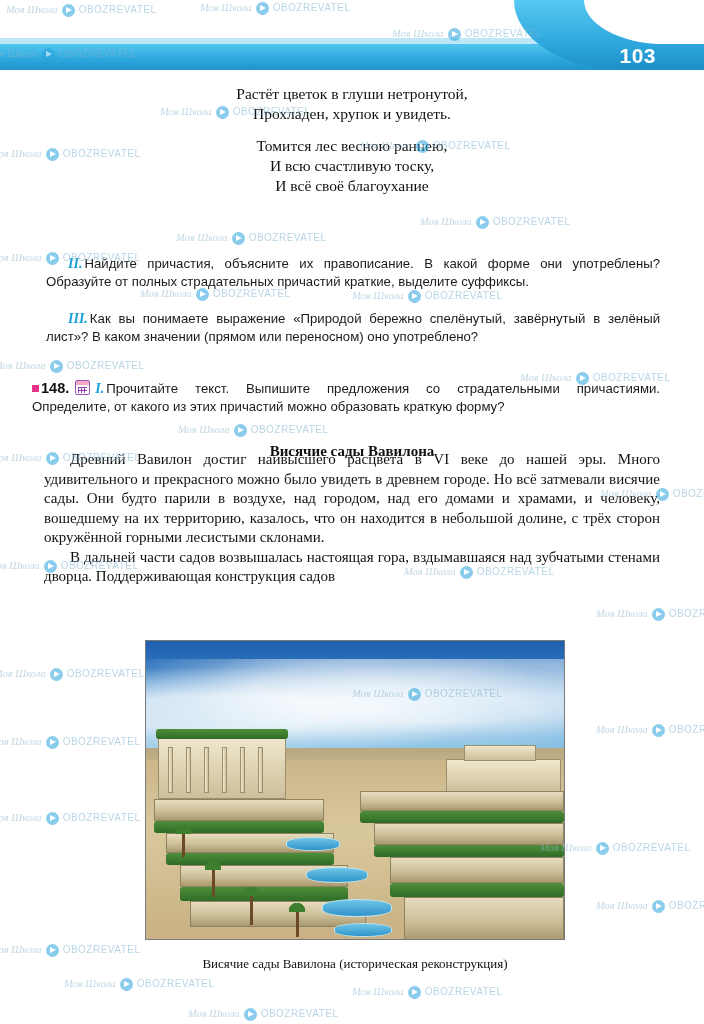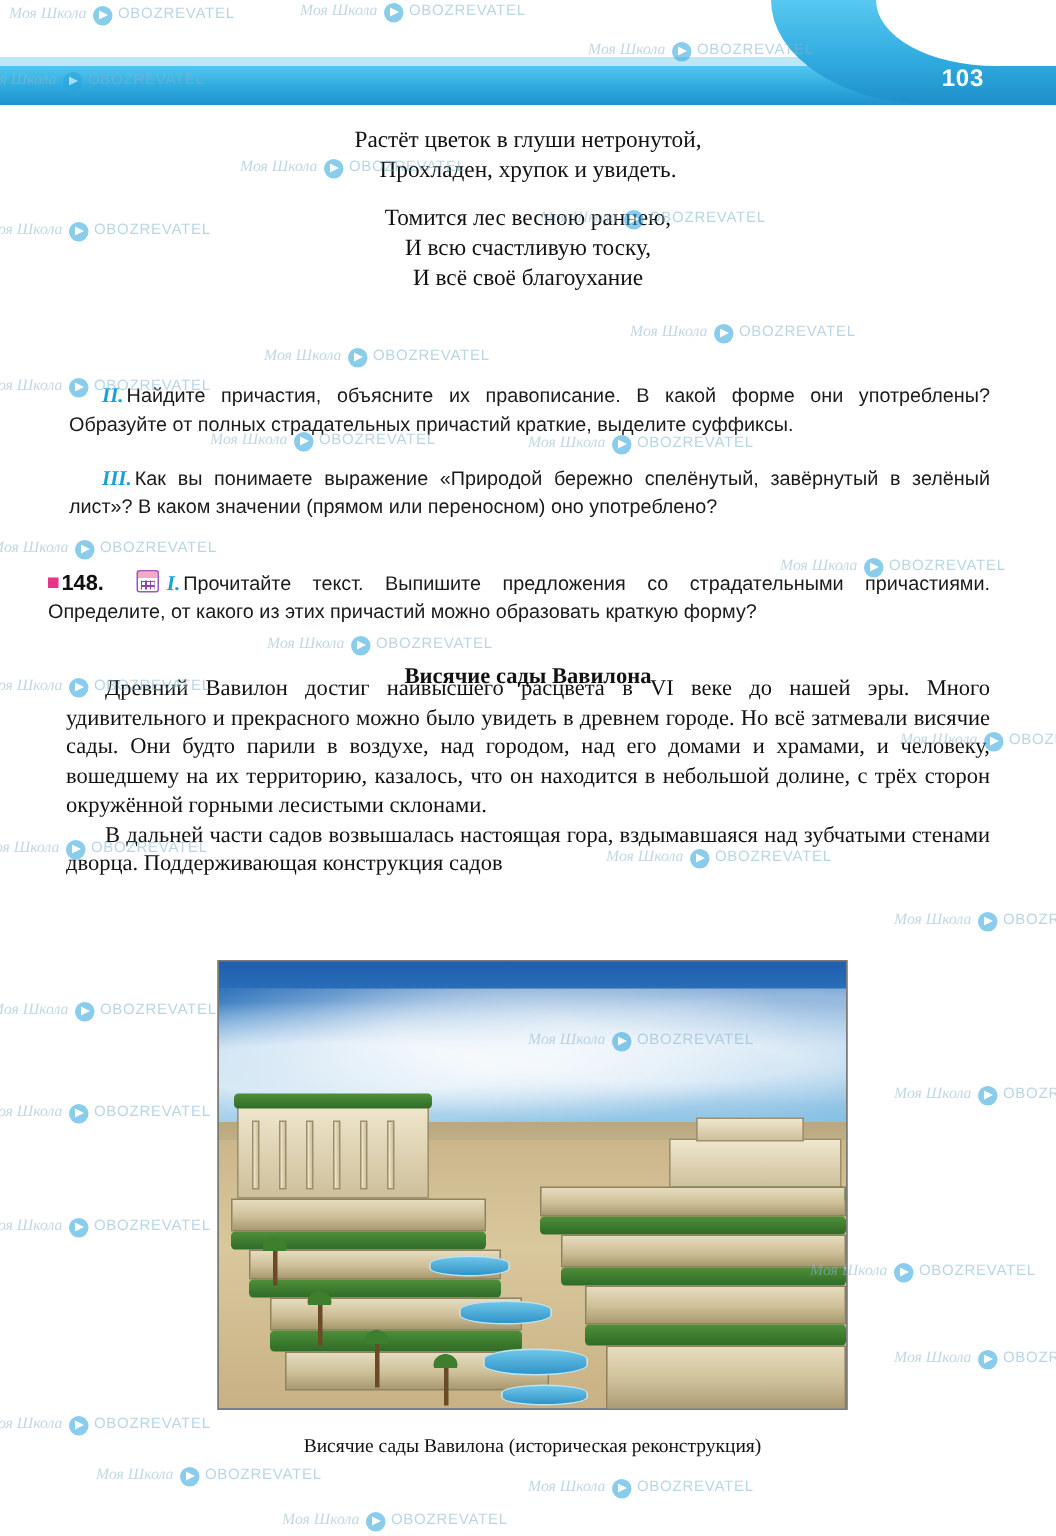--- a/index.html
+++ b/index.html
@@ -54,21 +54,21 @@
     height: 44px;
     background: #ffffff;
     border-bottom-left-radius: 80px 44px;
   }
   .page-number {
     position: absolute;
     right: 48px;
     top: 44px;
     font-family: "Liberation Sans", sans-serif;
     font-weight: bold;
-    font-size: 16px;
+    font-size: 21px;
     color: #ffffff;
     letter-spacing: 0.5px;
     text-align: center;
   }
 
   
   .poem {
     position: absolute;
     top: 84px;
     left: 0; right: 0;
@@ -120,21 +120,21 @@
     font-size: 13.2px;
     line-height: 17.6px;
     color: #1a1a1a;
     text-align: justify;
   }
   .task-num {
     font-family: "Liberation Sans", sans-serif;
     font-weight: bold;
     font-size: 14.5px;
     color: #111;
-    margin-right: 20px;
+    margin-right: 4px;
   }
   .bullet-sq {
     display: inline-block;
     width: 7px; height: 7px;
     background: #e8338a;
     margin-right: 2px;
     vertical-align: 1px;
   }
   .cal-icon {
     display: inline-block;

